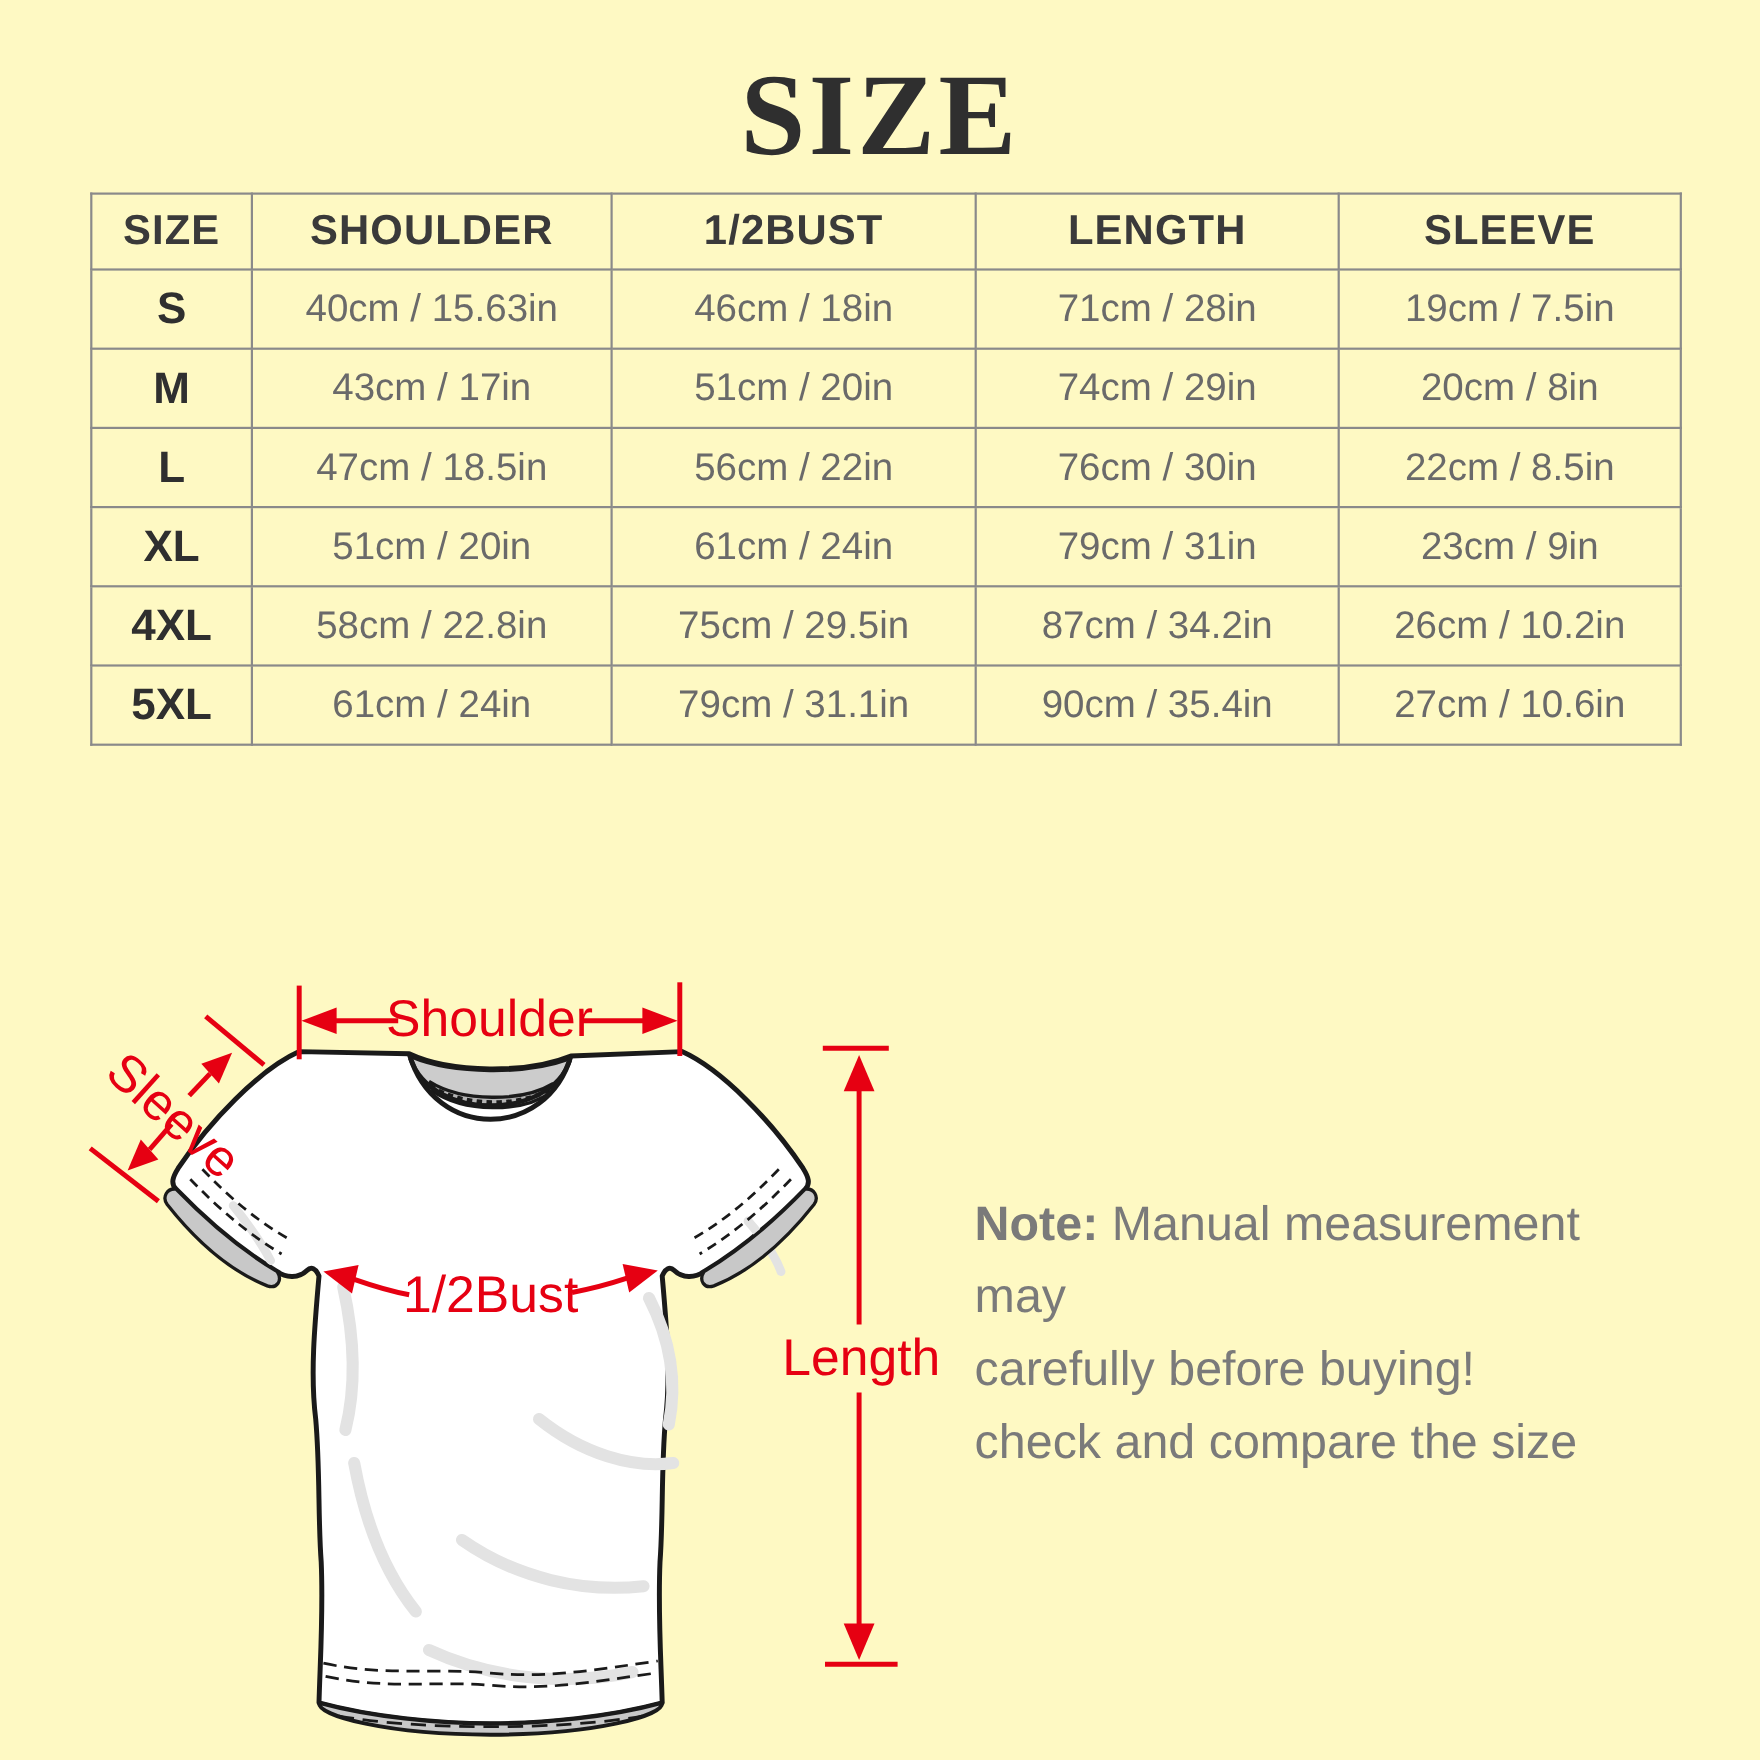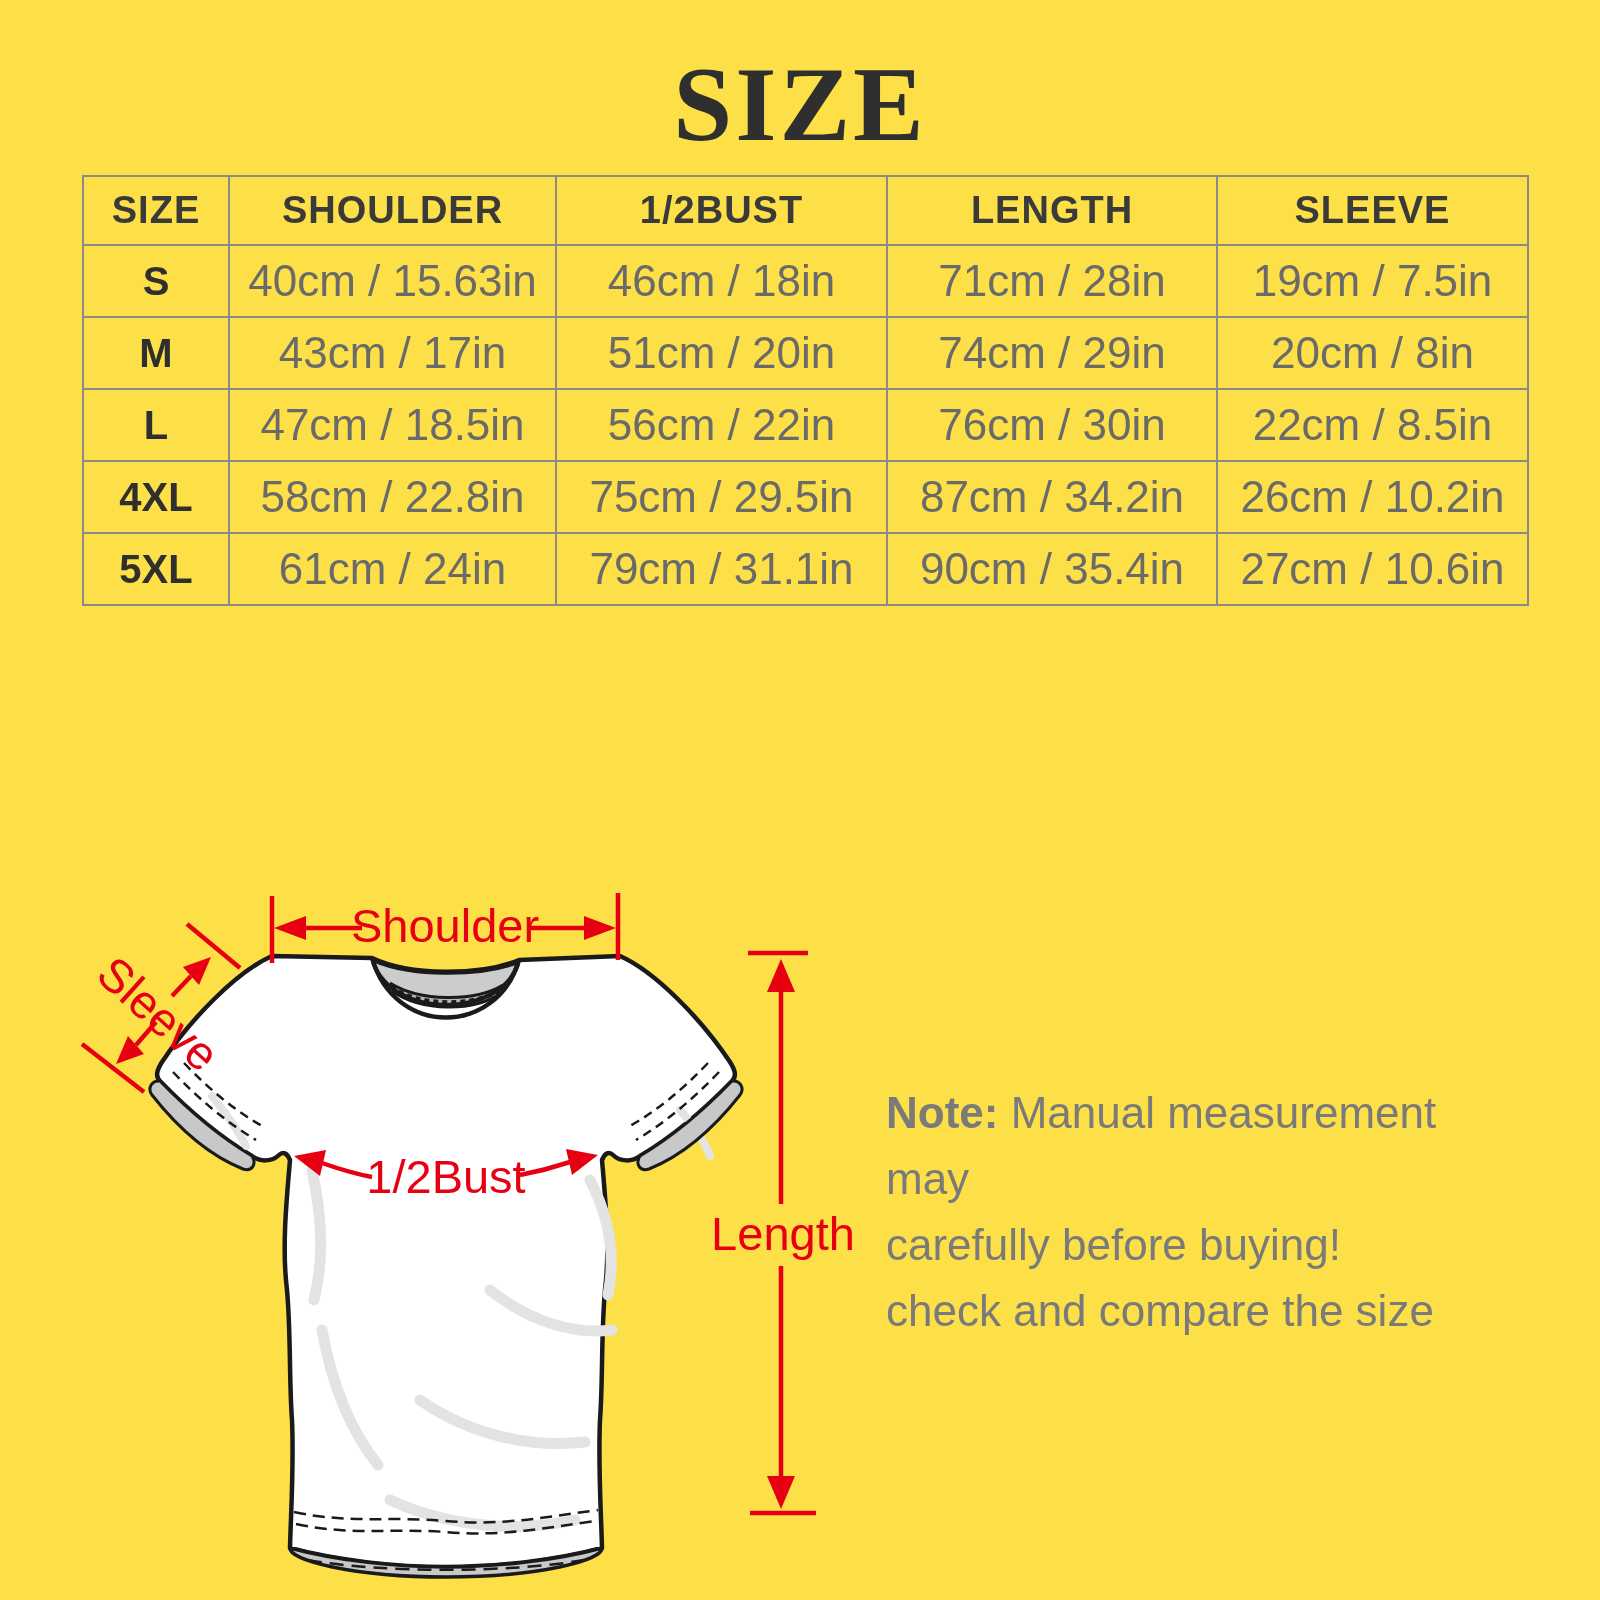--- a/index.html
+++ b/index.html
@@ -1,28 +1,28 @@
 <!DOCTYPE html>
 <html><head>
 <meta charset="utf-8">
 <style>
   html,body{margin:0;padding:0;background:#ffffff;}
-  .page{position:relative;width:1600px;height:1600px;background:#fde047;overflow:hidden;
+  .page{position:relative;width:1600px;height:1600px;background:#fef9c3;overflow:hidden;
         font-family:"Liberation Sans",sans-serif;}
   .title{position:absolute;top:40px;left:0;width:100%;text-align:center;
          font-family:"Liberation Serif",serif;font-weight:bold;font-size:106px;line-height:130px;
          letter-spacing:3px;color:#2f2f2f;}
   table.size-table{position:absolute;left:82px;top:175px;width:1445px;
          border-collapse:collapse;table-layout:fixed;}
   table.size-table th,table.size-table td{
          border:2px solid #8a8a8a;text-align:center;vertical-align:middle;padding:0;}
   table.size-table thead th{height:67px;font-size:38px;font-weight:bold;color:#3a3a3a;letter-spacing:1px;}
   table.size-table tbody tr{height:72px;}
   table.size-table tbody th{font-size:40px;font-weight:bold;color:#2f2f2f;}
-  table.size-table tbody td{font-size:44px;font-weight:normal;color:#6a6a6a;}
+  table.size-table tbody td{font-size:35px;font-weight:normal;color:#6a6a6a;}
   .diagram{position:absolute;left:60px;top:860px;width:820px;height:740px;}
   .note{position:absolute;left:886px;top:1080px;width:620px;color:#7a7a7a;
         font-size:44px;line-height:66px;}
   .note b{font-weight:bold;color:#7a7a7a;margin-top:18px;}
 </style>
 </head>
 <body>
 
 <div class="page">
 
@@ -59,20 +59,27 @@
         <td>51cm / 20in</td>
         <td>74cm / 29in</td>
         <td>20cm / 8in</td>
       </tr>
       <tr>
         <th>L</th>
         <td>47cm / 18.5in</td>
         <td>56cm / 22in</td>
         <td>76cm / 30in</td>
         <td>22cm / 8.5in</td>
+      </tr>
+      <tr>
+        <th>XL</th>
+        <td>51cm / 20in</td>
+        <td>61cm / 24in</td>
+        <td>79cm / 31in</td>
+        <td>23cm / 9in</td>
       </tr>
       <tr>
         <th>4XL</th>
         <td>58cm / 22.8in</td>
         <td>75cm / 29.5in</td>
         <td>87cm / 34.2in</td>
         <td>26cm / 10.2in</td>
       </tr>
       <tr>
         <th>5XL</th>

